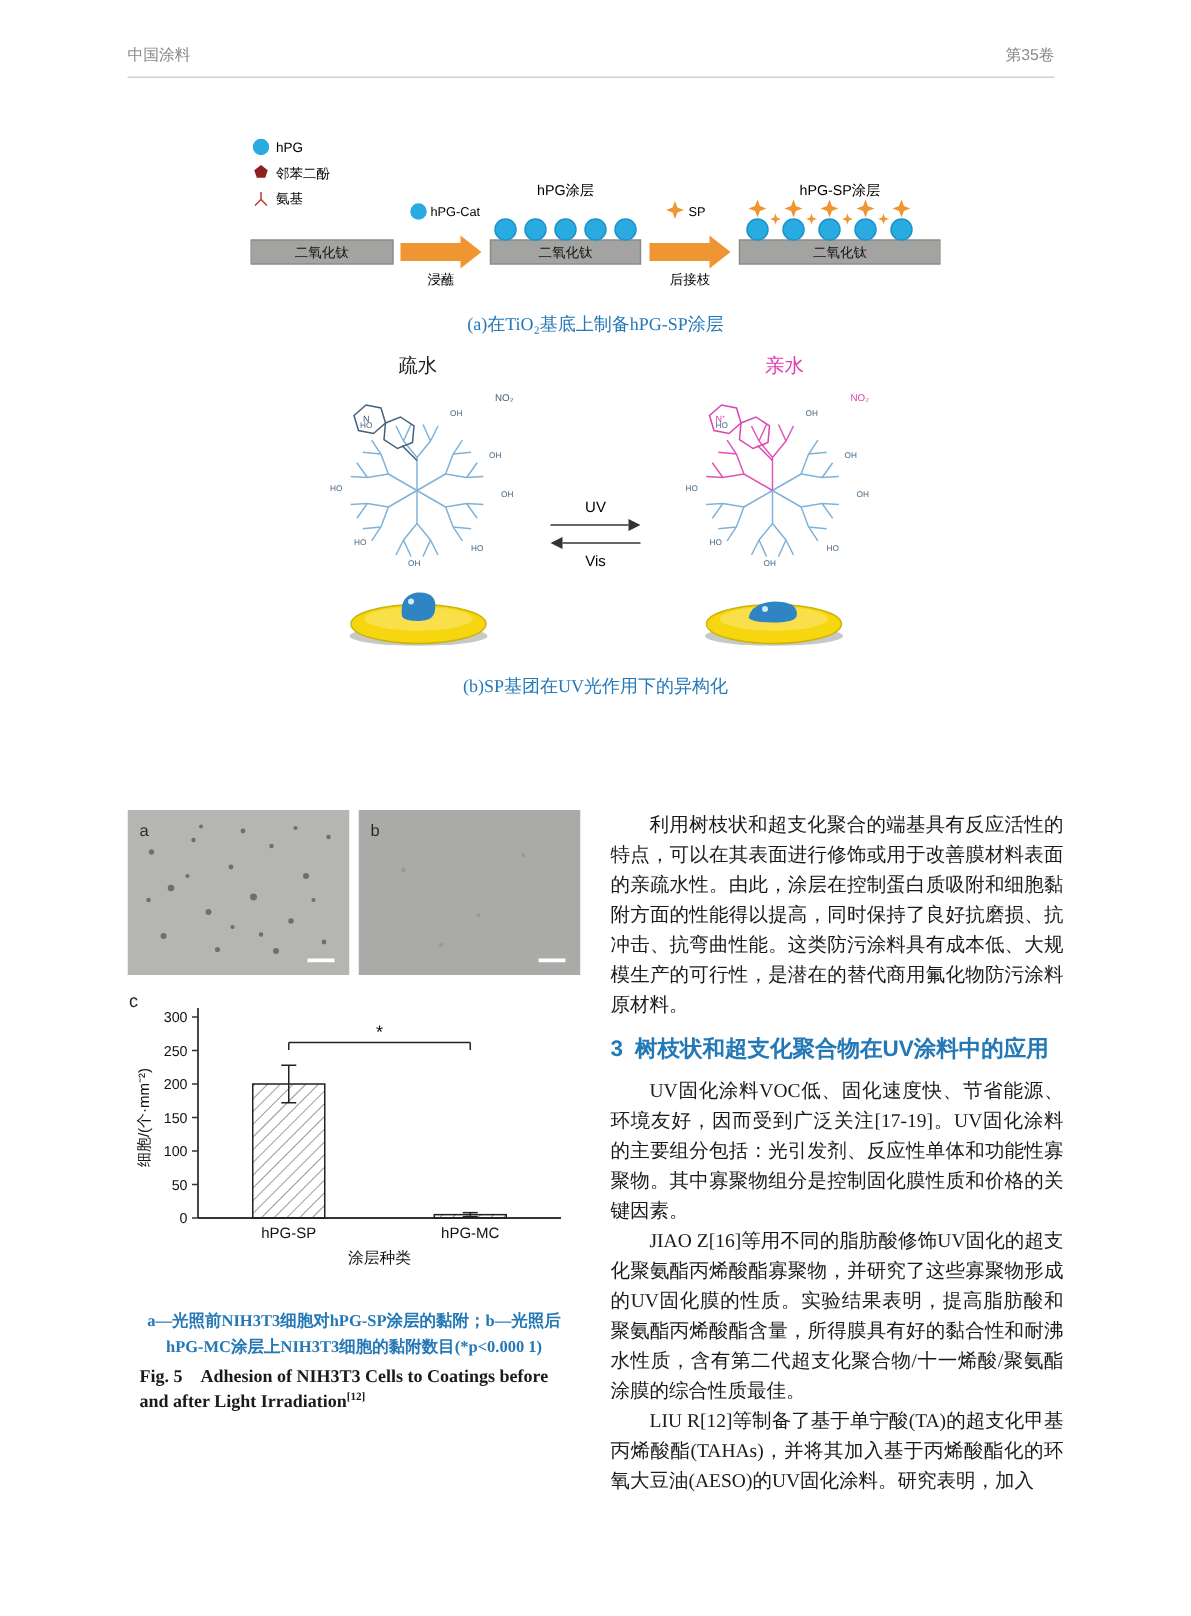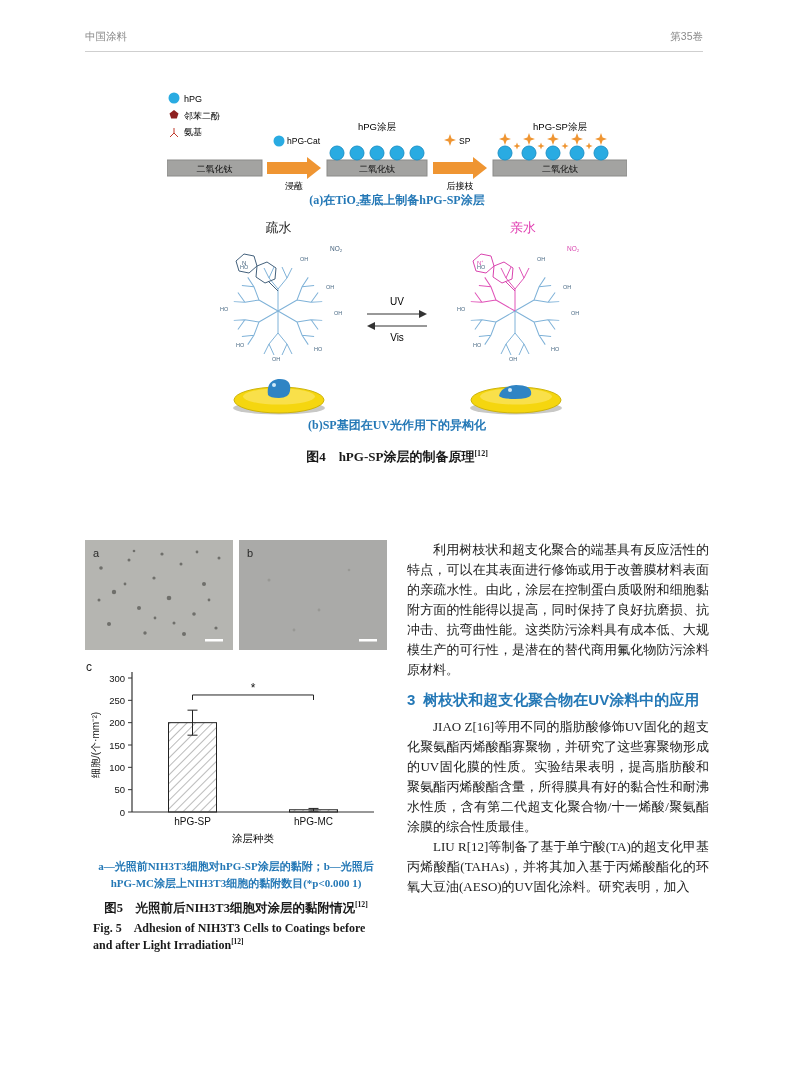--- a/index.html
+++ b/index.html
@@ -5,37 +5,37 @@
   :root { --accent:#2478b6; --magenta:#e03ab0; --orange:#ef9532; --hpg_blue:#29abe2; }
   * { box-sizing:border-box; }
   body { margin:0; background:#fff; }
   .page { position:relative; width:788px; height:1077px; background:#fff;
           font-family:"Liberation Serif", serif; color:#1a1a1a; overflow:hidden; }
   .header { position:absolute; top:30px; left:85px; right:85px; display:flex;
             justify-content:space-between; font-family:"Liberation Sans", sans-serif;
             font-size:10.5px; color:#8a8a8a; padding-bottom:7px; border-bottom:1px solid #cfcfcf; }
   .fig4 { position:absolute; top:88px; left:97px; width:600px; text-align:center; }
   .scheme-wrap { display:flex; justify-content:center; }
-  .cap-blue { color:var(--accent); font-size:12px; font-weight:bold; margin-top:0; }
+  .cap-blue { color:var(--accent); font-size:12px; font-weight:normal; margin-top:16px; }
   .isomer { display:flex; justify-content:center; margin-top:10px; }
   .struct-col { display:flex; flex-direction:column; align-items:center; }
   .struct-label { font-size:13px; margin-bottom:2px; color:#222; }
   .struct-label.pink { color:var(--magenta);margin-left:15px; }
-  .arrow-col { margin-top:76px; }
+  .arrow-col { margin-top:96px; }
   .fig-cap-cn { font-weight:bold; font-size:13px; margin-top:14px; }
   .fig-cap-en { font-weight:bold; font-size:12px; margin-top:4px; }
   sup { font-size:0.62em; }
   .columns { position:absolute; top:540px; left:85px; width:624px; display:flex; gap:20px; }
   .col-left { width:302px; flex:none; }
   .col-right { flex:1; }
   .panels { display:flex; gap:6px; }
   .panel svg { display:block; }
   .chart-wrap { position:relative; margin-top:12px; width:300px; margin-left:auto; margin-right:auto; }
   .panel-c-label { position:absolute; left:0; top:-2px; font-size:12px; font-family:"Liberation Sans", sans-serif; color:#222; }
-  .fig5-notes { color:var(--accent); font-size:11px; line-height:1.5; text-align:center; font-weight:bold; }
+  .fig5-notes { color:var(--accent); font-size:11px; line-height:1.5; text-align:center; margin-top:14px; font-weight:bold; }
   .fig5-cap-cn { text-align:center; font-weight:bold; font-size:12.5px; margin-top:9px; }
   .fig5-cap-en { font-weight:bold; font-size:12px; margin-top:3px; padding:0 8px; }
   .col-right p { margin:0; font-size:13px; line-height:20px; text-align:justify; text-indent:2em; }
   .section-heading { display:flex; gap:8px; color:var(--accent);
             font-family:"Liberation Sans", sans-serif; font-weight:bold; font-size:15px;
             line-height:21px; margin:9px 0 7px; text-align:left; }
   .footer { position:absolute; top:1081px; left:85px; display:flex; align-items:center; gap:8px; }
   .page-box { width:30px; height:23px; background:var(--accent); color:#fff;
             font-family:"Liberation Sans", sans-serif; font-style:italic; font-weight:bold;
             font-size:14px; display:flex; align-items:center; justify-content:center; }
@@ -207,23 +207,20 @@
           <ellipse cx="55" cy="35" rx="45" ry="13" fill="#f5d60f" stroke="#cdb30a"></ellipse>
           <ellipse cx="55" cy="31.5" rx="36" ry="8" fill="#f9e04a"></ellipse>
           <path d="M38,31 Q40,21 55,20 Q72,20 70,30 Q68,34 54,34 Q41,34 38,31 Z" fill="#2f84c4"></path>
           <circle cx="49" cy="25" r="2" fill="#cfe9f7"></circle>
         </svg>
       </div>
     </div>
 
     <div class="cap-blue">(b)SP基团在UV光作用下的异构化</div>
 
-    <div class="fig-cap-cn">
-      <span>图4　hPG-SP涂层的制备原理</span><sup>[12]</sup>
-    </div>
   </div>
 
   <div class="columns">
 
     <div class="col-left">
       <div class="panels">
         <div class="panel">
           <svg width="148" height="110" viewBox="0 0 148 110">
             <rect width="148" height="110" fill="#b5b5b1"></rect>
             <g fill="#63635f" opacity="0.85">
@@ -310,34 +307,32 @@
             <text x="13" y="83" text-anchor="middle" font-size="10" fill="#111" transform="rotate(-90 13 83)">细胞/(个·mm⁻²)</text>
             <text x="167" y="180" text-anchor="middle" font-size="10.5" fill="#111">涂层种类</text>
           </svg>
       </div>
 
       <div class="fig5-notes">
         <div>a—光照前NIH3T3细胞对hPG-SP涂层的黏附；b—光照后</div>
         <div>hPG-MC涂层上NIH3T3细胞的黏附数目(*p&lt;0.000 1)</div>
       </div>
 
-      <div class="fig5-cap-cn">
-        <span>图5　光照前后NIH3T3细胞对涂层的黏附情况</span><sup>[12]</sup>
-      </div>
       <div class="fig5-cap-en">
         <span>Fig. 5　Adhesion of NIH3T3 Cells to Coatings before and after Light Irradiation</span><sup>[12]</sup>
       </div>
     </div>
 
     <div class="col-right">
       <p>利用树枝状和超支化聚合的端基具有反应活性的特点，可以在其表面进行修饰或用于改善膜材料表面的亲疏水性。由此，涂层在控制蛋白质吸附和细胞黏附方面的性能得以提高，同时保持了良好抗磨损、抗冲击、抗弯曲性能。这类防污涂料具有成本低、大规模生产的可行性，是潜在的替代商用氟化物防污涂料原材料。</p>
       <div class="section-heading">
         <span>3</span>
         <span>树枝状和超支化聚合物在UV涂料中的应用</span>
       </div>
+      <p>UV固化涂料VOC低、固化速度快、节省能源、环境友好，因而受到广泛关注[17-19]。UV固化涂料的主要组分包括：光引发剂、反应性单体和功能性寡聚物。其中寡聚物组分是控制固化膜性质和价格的关键因素。</p>
       <p>JIAO Z[16]等用不同的脂肪酸修饰UV固化的超支化聚氨酯丙烯酸酯寡聚物，并研究了这些寡聚物形成的UV固化膜的性质。实验结果表明，提高脂肪酸和聚氨酯丙烯酸酯含量，所得膜具有好的黏合性和耐沸水性质，含有第二代超支化聚合物/十一烯酸/聚氨酯涂膜的综合性质最佳。</p>
       <p>LIU R[12]等制备了基于单宁酸(TA)的超支化甲基丙烯酸酯(TAHAs)，并将其加入基于丙烯酸酯化的环氧大豆油(AESO)的UV固化涂料。研究表明，加入</p>
     </div>
   </div>
 
   <div class="footer">
     <div class="page-box">24</div>
     <div class="footer-text">
       <div class="f-cn">技术进展</div>
       <div class="f-en">Technical Progress</div>

